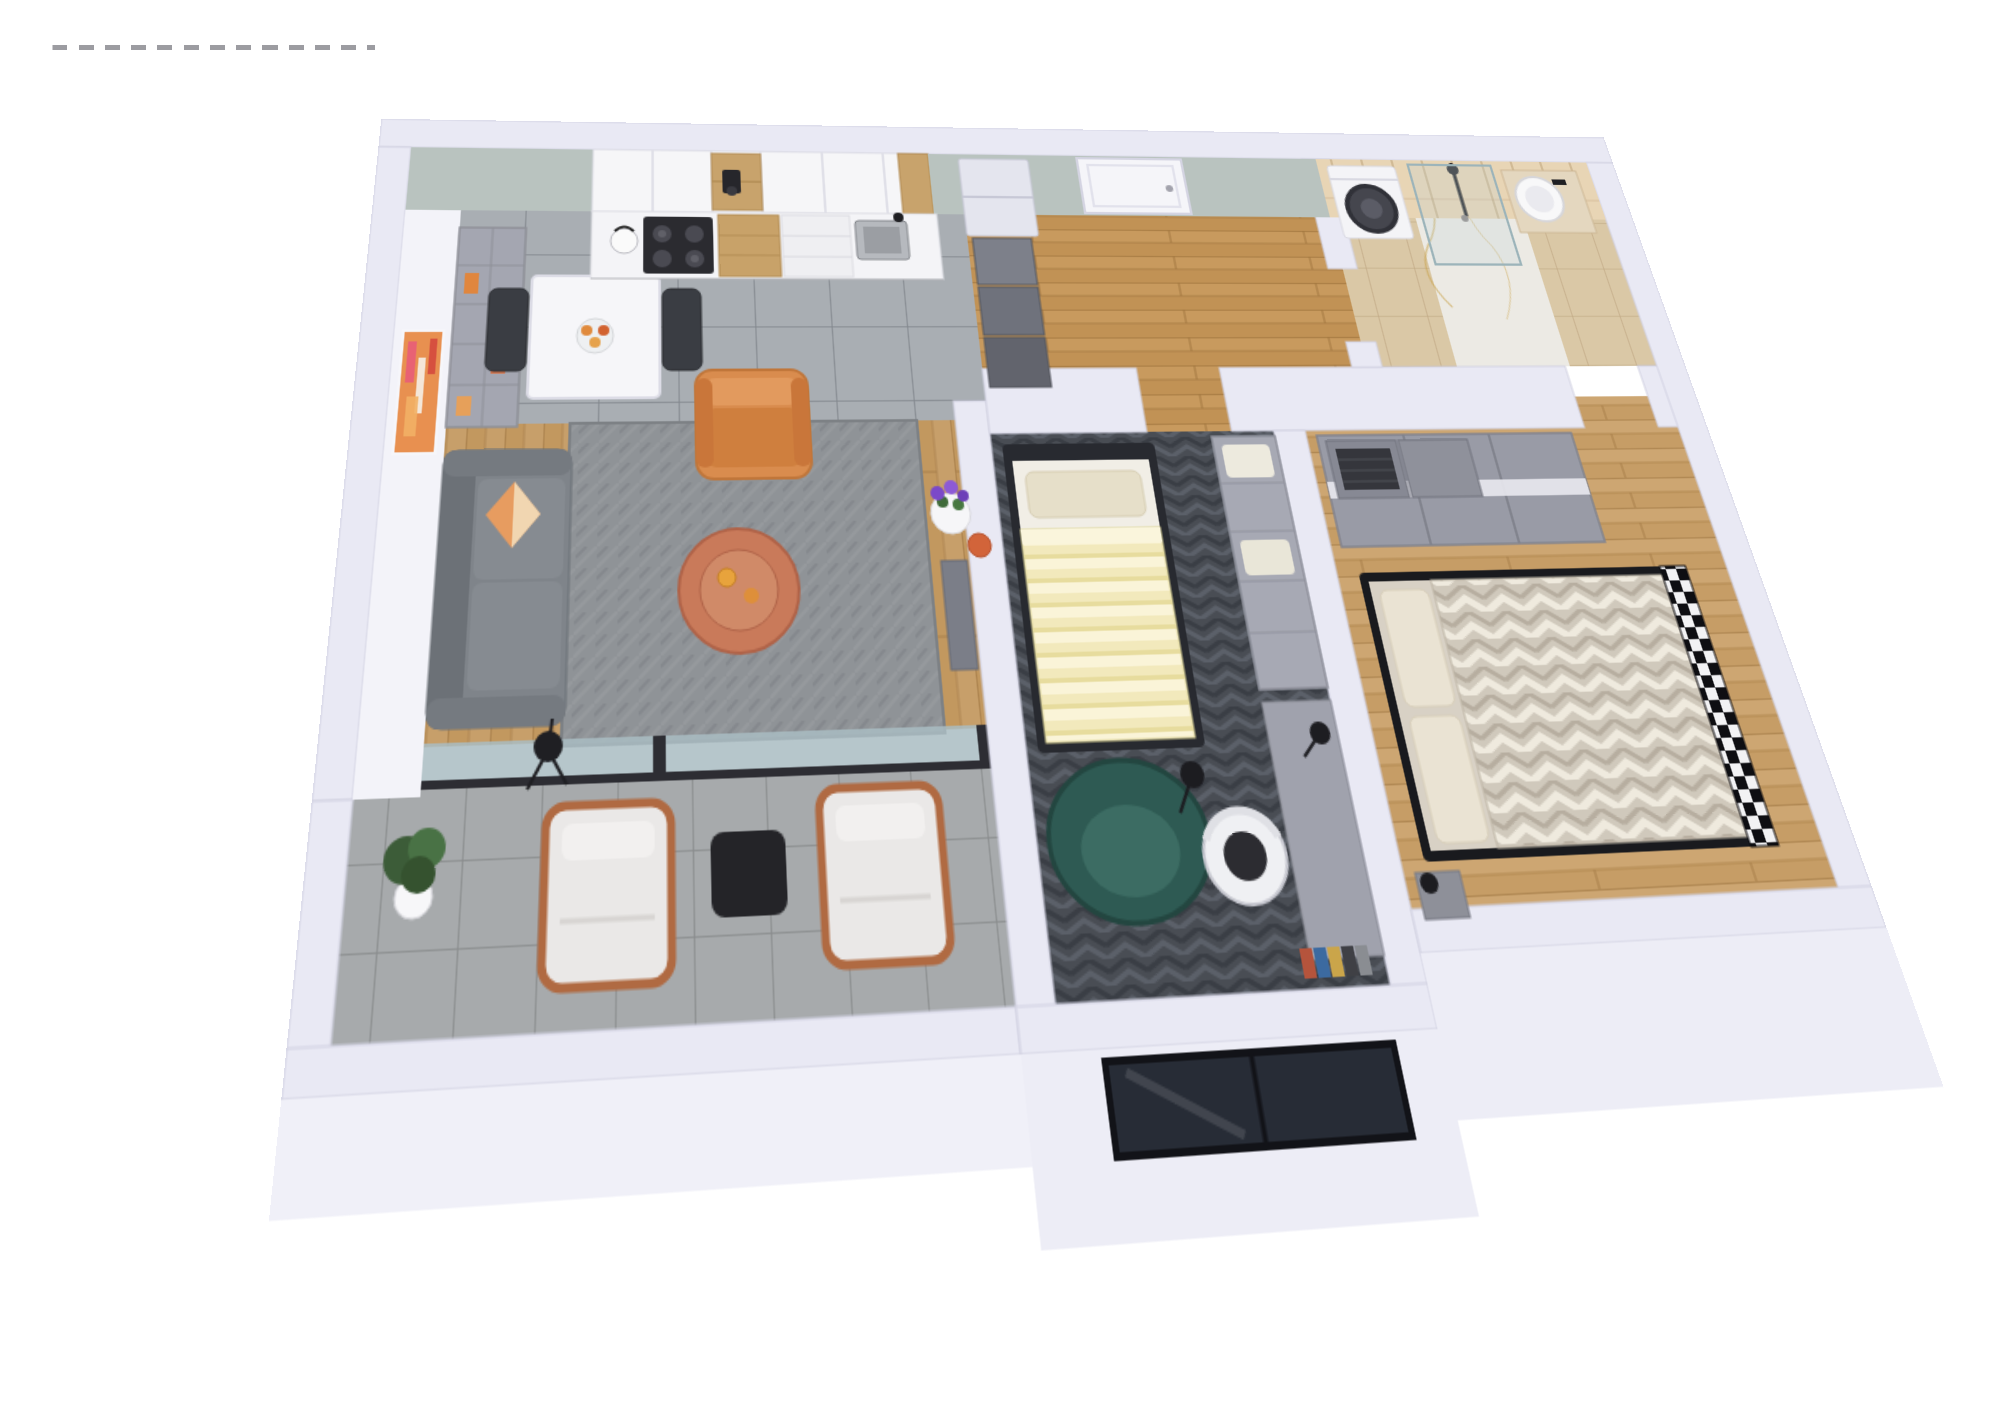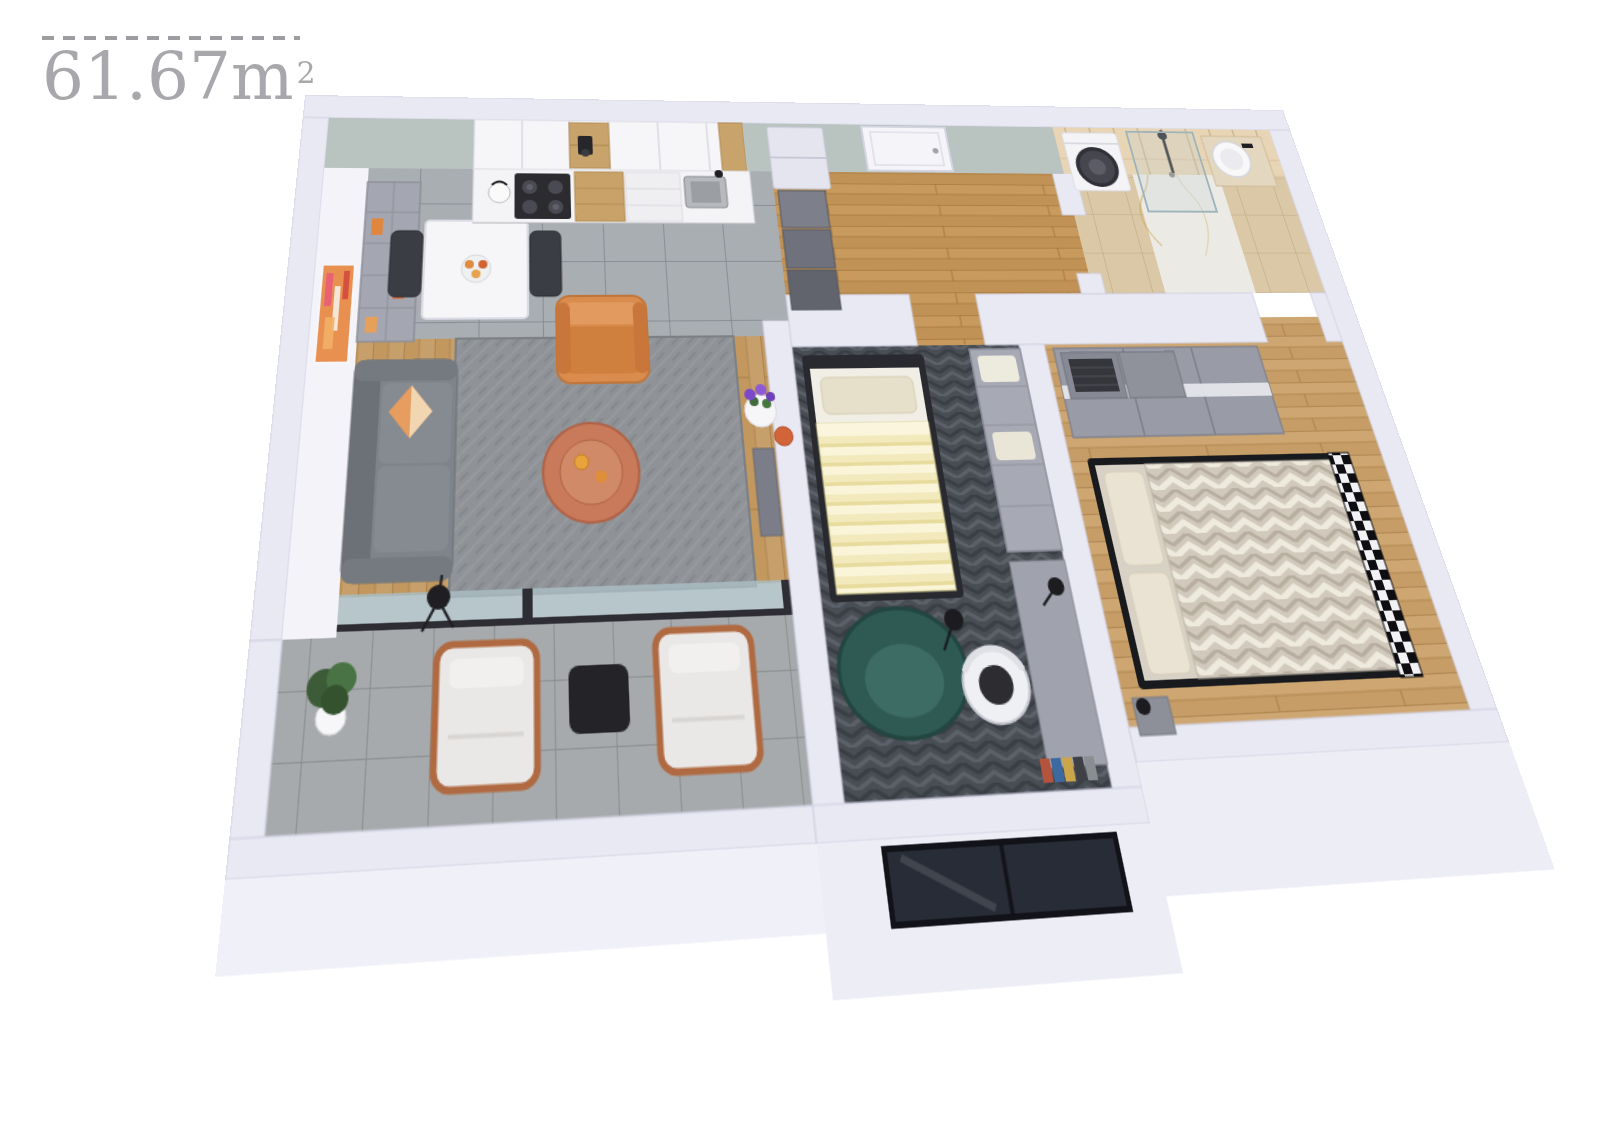--- a/index.html
+++ b/index.html
@@ -15,21 +15,20 @@
     transform:matrix3d(1.11438,0.02669,0,0.0001063,-0.22726,0.881935,0,-0.00043655,0,0,1,0,305,95,0,1);}
   .plan3d svg{display:block;}
 </style>
 </head>
 <body>
 
 <div class="stage">
 
   <div class="title-block">
     <div class="title-divider"></div>
-    <div class="area-label"><span>61.67</span><span>m</span><sup>2</sup></div>
   </div>
 
   <div class="plan3d">
   <svg width="1000" height="720" viewBox="0 0 1000 720" xmlns="http://www.w3.org/2000/svg">
     <defs>
       <pattern id="wood1" width="26" height="110" patternUnits="userSpaceOnUse">
         <rect width="26" height="110" fill="#c79f6a"></rect>
             <rect width="13" height="110" fill="#c2985f"></rect>
         <line x1="0" y1="0" x2="0" y2="110" stroke="#a87f4b" stroke-width="1.5"></line>
         <line x1="13" y1="0" x2="13" y2="110" stroke="#b08753" stroke-width="1"></line>

